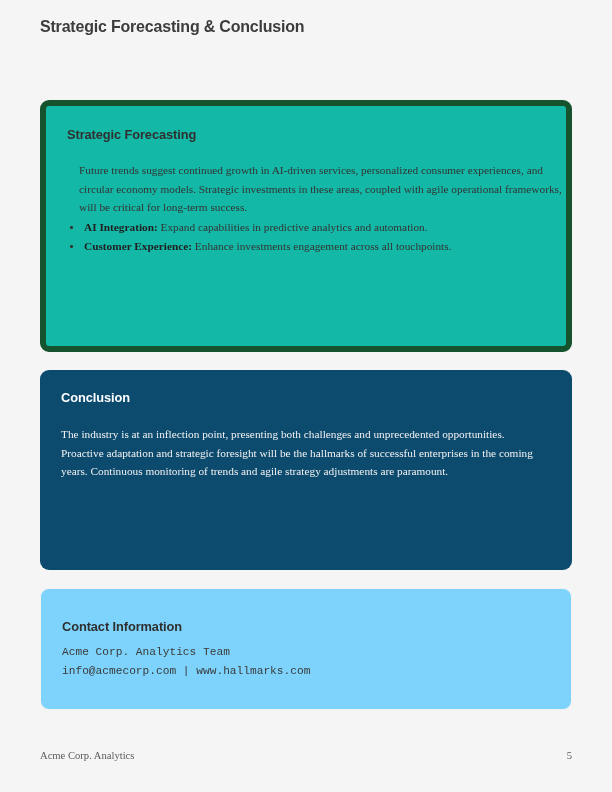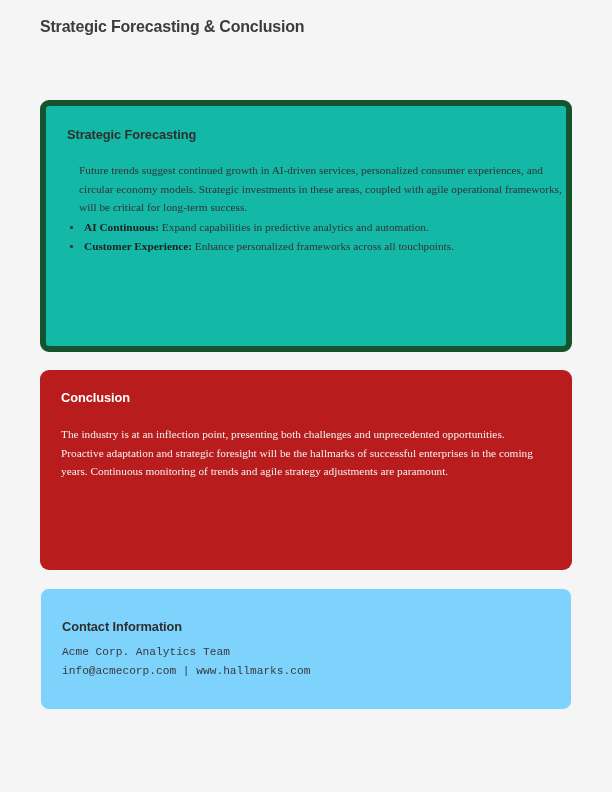--- a/index.html
+++ b/index.html
@@ -46,21 +46,21 @@
     box-sizing: border-box;
     border-radius: 9px;
   }
 
   .card-light {
     background: #14b8a6;
     border: 6px solid #14532d;
   }
 
   .card-green {
-    background: #b91c1c;
+    background: #0c4a6e;
   }
 
   .card-contact {
     background: #7dd3fc;
     border: 1px solid #f3f3f3;
   }
 
   
   #forecast-card { top: 100px; height: 252px; }
   #conclusion-card { top: 370px; height: 200px; }
@@ -169,33 +169,37 @@
 
 <div class="page">
 
   <div class="page-title">Strategic Forecasting &amp; Conclusion</div>
 
   <div class="card card-light" id="forecast-card">
     <div class="card-heading heading-dark" id="forecast-heading">Strategic Forecasting</div>
     <div class="body-text" id="forecast-para">Future trends suggest continued growth in AI-driven services, personalized consumer experiences, and circular economy models. Strategic investments in these areas, coupled with agile operational frameworks, will be critical for long-term success.</div>
     <ul class="bullets">
       <li>
-        <span class="bullet-dot"></span><b>AI Continuous:</b><span> Expand capabilities in predictive analytics and automation.</span>
+        <span class="bullet-dot"></span><b>AI Integration:</b><span> Expand capabilities in predictive analytics and automation.</span>
       </li>
       <li>
-        <span class="bullet-dot"></span><b>Customer Experience:</b><span> Enhance personalized frameworks across all touchpoints.</span>
+        <span class="bullet-dot"></span><b>Customer Experience:</b><span> Enhance investments engagement across all touchpoints.</span>
       </li>
     </ul>
   </div>
 
   <div class="card card-green" id="conclusion-card">
     <div class="card-heading heading-light" id="conclusion-heading">Conclusion</div>
     <div class="body-text body-light" id="conclusion-para">The industry is at an inflection point, presenting both challenges and unprecedented opportunities. Proactive adaptation and strategic foresight will be the hallmarks of successful enterprises in the coming years. Continuous monitoring of trends and agile strategy adjustments are paramount.</div>
   </div>
 
   <div class="card card-contact" id="contact-card">
     <div class="card-heading heading-dark" id="contact-heading">Contact Information</div>
     <div class="contact-line" id="contact-line-1">Acme Corp. Analytics Team</div>
     <div class="contact-line" id="contact-line-2">info@acmecorp.com | www.hallmarks.com</div>
   </div>
 
+  <div class="footer">
+    <div class="footer-left">Acme Corp. Analytics</div>
+    <div class="footer-right">5</div>
+  </div>
 
 </div>
 
 </body></html>

